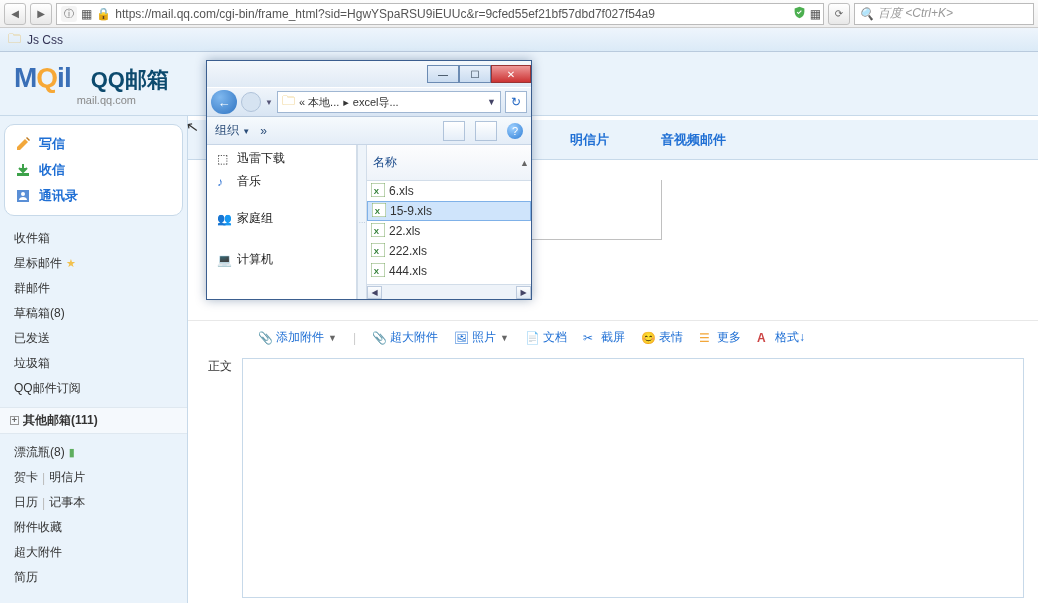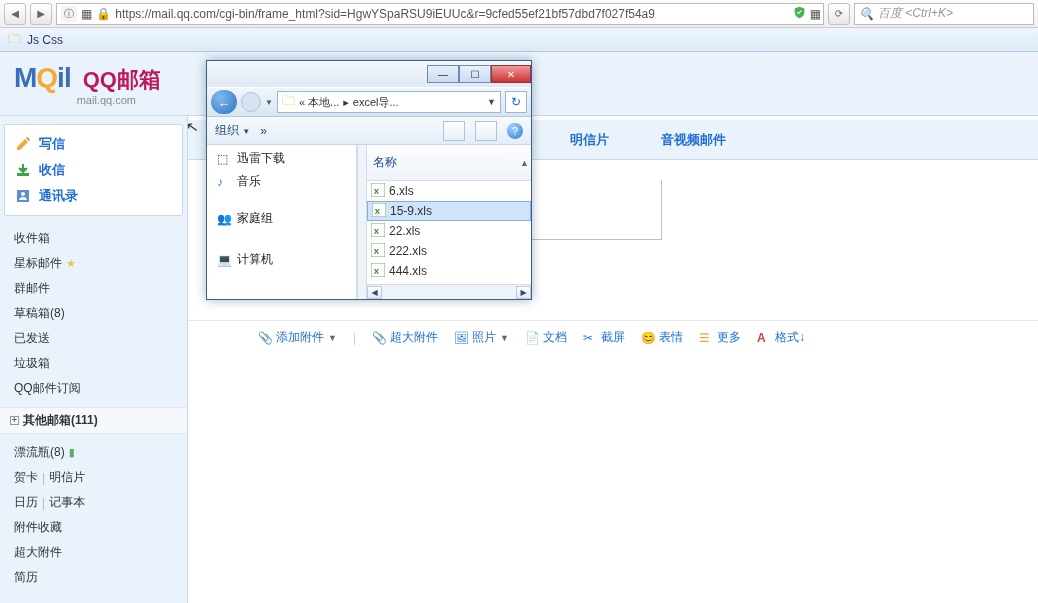--- a/index.html
+++ b/index.html
@@ -19,26 +19,26 @@
 .folder-ic { color: #e6b955; font-size: 13px; }
 
 
 .app { display: flex; height: calc(100% - 52px); }
 
 
 .app-header { position: absolute; left: 0; top: 52px; right: 0; height: 64px; background: #eaf3fb; border-bottom: 1px solid #c7d9e9; display: flex; align-items: center; padding: 0 14px; z-index: 1; }
 .logo { display: flex; align-items: baseline; gap: 4px; }
 .logo-mail { font-size: 28px; font-weight: bold; color: #3a6fb7; letter-spacing: -1px; }
 .logo-o { color: #f7a836; }
-.logo-cn { color: #be185d; font-size: 22px; font-weight: bold; margin-left: 8px; }
+.logo-cn { color: #0c4a6e; font-size: 22px; font-weight: bold; margin-left: 16px; }
 .logo-sub { color: #888; font-size: 11px; margin-left: 2px; display: block; line-height: 10px; }
 
 
 .sidebar { width: 188px; background: #eaf3fb; border-right: 1px solid #c7d9e9; padding-top: 68px; }
-.sb-box { background: #fff; margin: 4px; border: 1px solid #c7d9e9; border-radius: 2px; padding: 6px 10px; }
+.sb-box { background: #fff; margin: 4px; border: 1px solid #c7d9e9; border-radius: 10px; padding: 6px 10px; }
 .sb-act { display: flex; align-items: center; gap: 8px; padding: 4px 0; font-size: 13px; color: #1f6fd4; font-weight: bold; cursor: pointer; }
 .sb-act svg { width: 16px; height: 16px; }
 .sb-list { padding: 6px 10px; }
 .sb-item { padding: 4px 4px; font-size: 12px; color: #333; cursor: pointer; display: flex; align-items: center; gap: 4px; }
 .sb-item .hint { color: #bbb; margin-left: auto; font-size: 11px; }
 .sb-item .star { color: #f2c14e; font-size: 11px; }
 .sb-sec { padding: 4px 10px; font-weight: bold; color: #333; font-size: 12px; background: #f5f9fd; border-top: 1px solid #dfe8f0; border-bottom: 1px solid #dfe8f0; display:flex; align-items:center; gap:4px;}
 .sb-sec .plus { border:1px solid #999; width:9px; height:9px; font-size:9px; line-height:7px; text-align:center; color:#666;}
 .bottle { color:#5fae5f; font-size:11px; }
 
@@ -252,20 +252,24 @@
       <span class="tb-it">
           <span class="tb-ic" style="color:#f2a73b;">☰</span>
           <span>更多</span>
         </span>
       <span class="tb-it">
           <span class="tb-ic" style="color:#c44;font-weight:bold;">A</span>
           <span>格式↓</span>
         </span>
     </div>
 
+    <div class="body-row">
+      <div class="body-lbl">正文</div>
+      <div class="editor"></div>
+    </div>
   </div>
 </div>
 
 <div class="cut-line"></div>
 
 <div class="dialog">
   <div class="dlg-title">
     <div style="flex:1"></div>
     <div class="win-btn">—</div>
     <div class="win-btn">☐</div>

